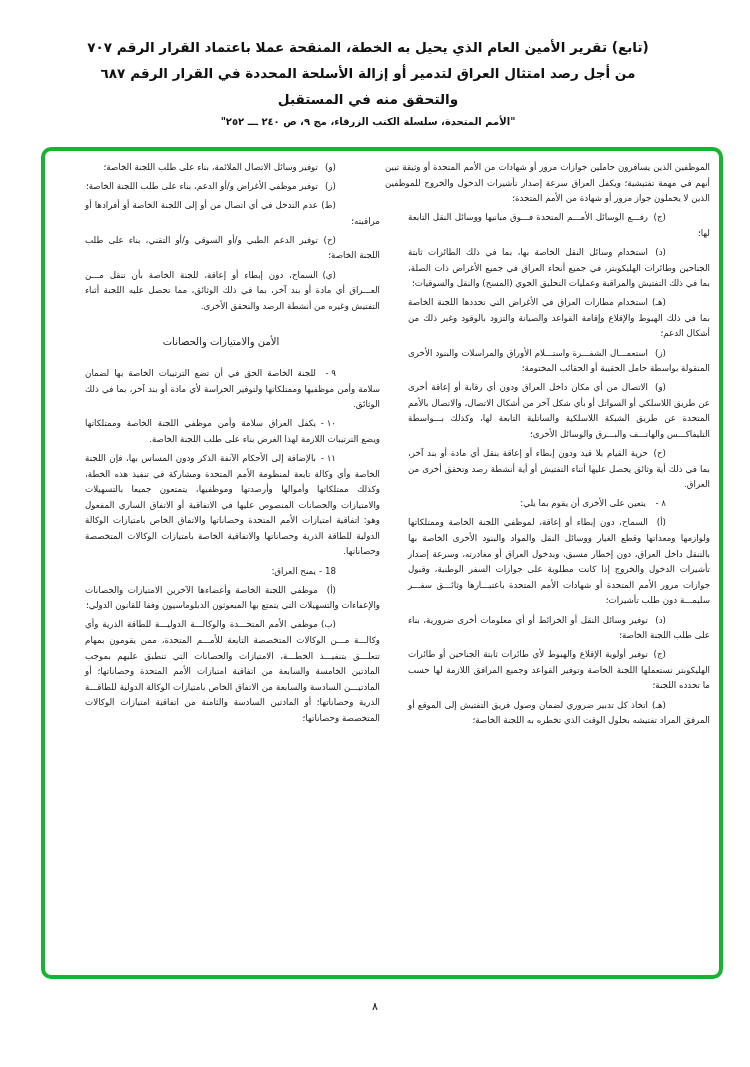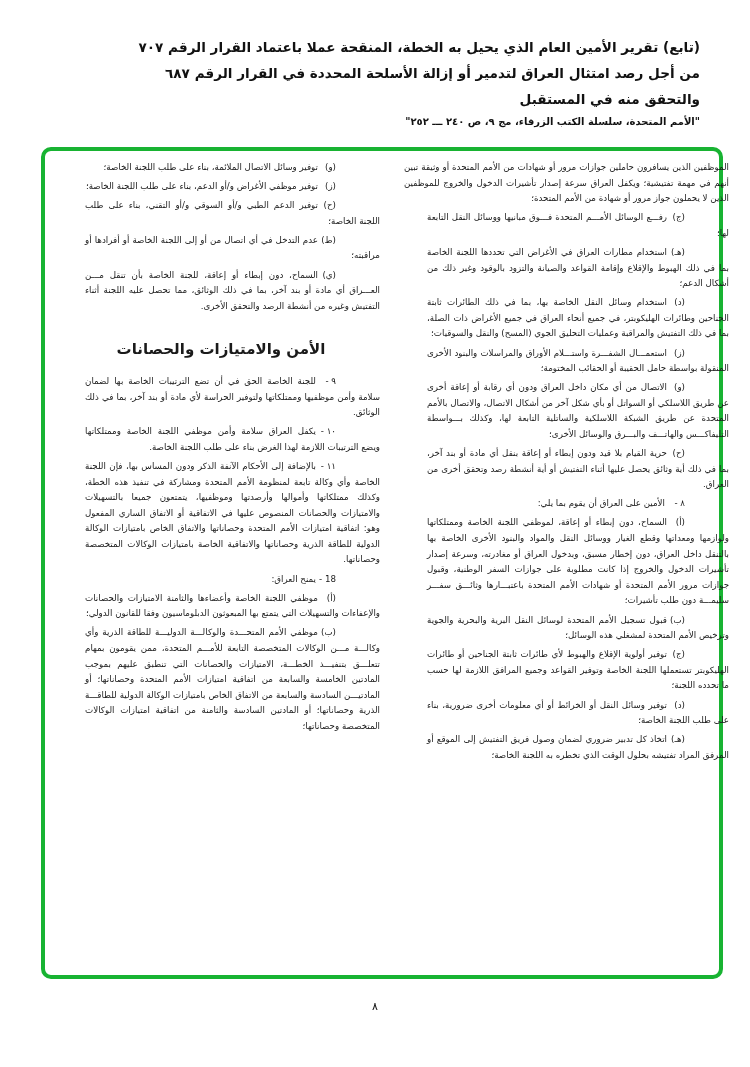--- a/index.html
+++ b/index.html
@@ -1,76 +1,75 @@
 <!DOCTYPE html>
 <html lang="ar" dir="rtl"><head>
   <meta charset="utf-8">
   <style>
     * { box-sizing: border-box; margin: 0; padding: 0; }
     html, body { width: 750px; height: 1067px; background: #ffffff; overflow: hidden; }
     body { position: relative; font-family: "DejaVu Sans", "Liberation Sans", sans-serif; color: #111; }
 
-    .header { position: absolute; top: 34px; left: 60px; width: 640px; direction: rtl; }
+    .header { position: absolute; top: 34px; left: 48px; width: 640px; text-align: center; direction: rtl; }
     .header .title-line { font-family: "DejaVu Sans", sans-serif; font-weight: bold; font-size: 13.6px; line-height: 26px; color: #111; white-space: nowrap; }
     .header .source { font-family: "DejaVu Sans", sans-serif; font-weight: bold; font-size: 10px; line-height: 16px; margin-top: 2px; color: #111; }
 
     .frame { position: absolute; left: 41px; top: 147px; width: 682px; height: 832px; border: 4px solid #18b332; border-radius: 10px; }
 
     .col { position: absolute; top: 160px; width: 320px; direction: rtl; text-align: justify; font-family: "DejaVu Sans", sans-serif; font-size: 8.7px; line-height: 15.6px; color: #1a1a1a; }
-    .col.right { left: 404px; width: 325px; }
+    .col.right { left: 385px; width: 325px; }
     .col.left { left: 62px; width: 318px; }
 
     .para { margin-bottom: 3.5px; text-align: justify; text-align-last: right; }
     .para .mark { display: inline-block; min-width: 40px; padding-right: 22px; }
     .para.first-indent { text-indent: 22px; margin-left: 23px; }
     .para.first-indent .mark { padding-right: 0; }
     .para .num { display: inline-block; min-width: 42px; }
 
-    .section-heading { text-align: center; font-weight: bold; font-size: 15px; margin: 28px 0 16px 0; text-align-last: center; }
+    .section-heading { text-align: center; font-weight: normal; font-size: 10px; margin: 20px 0 16px 0; text-align-last: center; }
 
     .page-number { position: absolute; top: 1000px; left: 0; width: 750px; text-align: center; font-size: 11px; color: #111; }
   </style>
 </head>
 <body>
 
 <div class="header">
   <div class="title-line">(تابع) تقرير الأمين العام الذي يحيل به الخطة، المنقحة عملا باعتماد القرار الرقم ٧٠٧</div>
   <div class="title-line">من أجل رصد امتثال العراق لتدمير أو إزالة الأسلحة المحددة في القرار الرقم ٦٨٧</div>
   <div class="title-line">والتحقق منه في المستقبل</div>
   <div class="source">"الأمم المتحدة، سلسلة الكتب الزرقاء، مج ٩، ص ٢٤٠ ـــ ٢٥٢"</div>
 </div>
 
 <div class="frame"></div>
 
 <div class="col right">
   <p class="para"><span>الموظفين الذين يسافرون حاملين جوازات مرور أو شهادات من الأمم المتحدة أو وثيقة تبين أنهم في مهمة تفتيشية؛ ويكفل العراق سرعة إصدار تأشيرات الدخول والخروج للموظفين الذين لا يحملون جواز مرور أو شهادة من الأمم المتحدة؛</span></p>
   <p class="para first-indent"><span class="mark">(ج)</span><span>رفـــع الوسائل الأمـــم المتحدة فـــوق مبانيها ووسائل النقل التابعة لها؛</span></p>
+  <p class="para first-indent"><span class="mark">(د)</span><span>استخدام وسائل النقل الخاصة بها، بما في ذلك الطائرات ثابتة الجناحين وطائرات الهليكوبتر، في جميع أنحاء العراق في جميع الأغراض ذات الصلة، بما في ذلك التفتيش والمراقبة وعمليات التحليق الجوي (المسح) والنقل والسوقيات؛</span></p>
   <p class="para first-indent"><span class="mark">(هـ)</span><span>استخدام مطارات العراق في الأغراض التي تحددها اللجنة الخاصة بما في ذلك الهبوط والإقلاع وإقامة القواعد والصيانة والتزود بالوقود وغير ذلك من أشكال الدعم؛</span></p>
-  <p class="para first-indent"><span class="mark">(د)</span><span>استخدام وسائل النقل الخاصة بها، بما في ذلك الطائرات ثابتة الجناحين وطائرات الهليكوبتر، في جميع أنحاء العراق في جميع الأغراض ذات الصلة، بما في ذلك التفتيش والمراقبة وعمليات التحليق الجوي (المسح) والنقل والسوقيات؛</span></p>
   <p class="para first-indent"><span class="mark">(ز)</span><span>استعمـــال الشفـــرة واستـــلام الأوراق والمراسلات والبنود الأخرى المنقولة بواسطة حامل الحقيبة أو الحقائب المختومة؛</span></p>
   <p class="para first-indent"><span class="mark">(و)</span><span>الاتصال من أي مكان داخل العراق ودون أي رقابة أو إعاقة أخرى عن طريق اللاسلكي أو السواتل أو بأي شكل آخر من أشكال الاتصال، والاتصال بالأمم المتحدة عن طريق الشبكة اللاسلكية والساتلية التابعة لها، وكذلك بـــواسطة التليفاكـــس والهاتـــف والبـــرق والوسائل الأخرى؛</span></p>
   <p class="para first-indent"><span class="mark">(ح)</span><span>حرية القيام بلا قيد ودون إبطاء أو إعاقة بنقل أي مادة أو بند آخر، بما في ذلك أية وثائق يحصل عليها أثناء التفتيش أو أية أنشطة رصد وتحقق أخرى من العراق.</span></p>
-  <p class="para first-indent"><span class="num">٨ -</span><span>الأمين على العراق أن يقوم بما يلي:</span></p>
+  <p class="para first-indent"><span class="num">٨ -</span><span>يتعين على الأخرى أن يقوم بما يلي:</span></p>
   <p class="para first-indent"><span class="mark">(أ)</span><span>السماح، دون إبطاء أو إعاقة، لموظفي اللجنة الخاصة وممتلكاتها ولوازمها ومعداتها وقطع الغيار ووسائل النقل والمواد والبنود الأخرى الخاصة بها بالتنقل داخل العراق، دون إخطار مسبق، وبدخول العراق أو مغادرته، وسرعة إصدار تأشيرات الدخول والخروج إذا كانت مطلوبة على جوازات السفر الوطنية، وقبول جوازات مرور الأمم المتحدة أو شهادات الأمم المتحدة باعتبـــارها وثائـــق سفـــر سليمـــة دون طلب تأشيرات؛</span></p>
-  <p class="para first-indent"><span class="mark">(ب)</span><span>قبول تسجيل الأمم المتحدة لوسائل النقل البرية والبحرية والجوية وترخيص الأمم المتحدة لمشغلي هذه الوسائل؛</span></p>
+  <p class="para first-indent"><span class="mark">(د)</span><span>توفير وسائل النقل أو الخرائط أو أي معلومات أخرى ضرورية، بناء على طلب اللجنة الخاصة؛</span></p>
   <p class="para first-indent"><span class="mark">(ج)</span><span>توفير أولوية الإقلاع والهبوط لأي طائرات ثابتة الجناحين أو طائرات الهليكوبتر تستعملها اللجنة الخاصة وتوفير القواعد وجميع المرافق اللازمة لها حسب ما تحدده اللجنة؛</span></p>
-  <p class="para first-indent"><span class="mark">(د)</span><span>توفير وسائل النقل أو الخرائط أو أي معلومات أخرى ضرورية، بناء على طلب اللجنة الخاصة؛</span></p>
   <p class="para first-indent"><span class="mark">(هـ)</span><span>اتخاذ كل تدبير ضروري لضمان وصول فريق التفتيش إلى الموقع أو المرفق المراد تفتيشه بحلول الوقت الذي تخطره به اللجنة الخاصة؛</span></p>
 </div>
 
 <div class="col left">
   <p class="para first-indent"><span class="mark">(و)</span><span>توفير وسائل الاتصال الملائمة، بناء على طلب اللجنة الخاصة؛</span></p>
   <p class="para first-indent"><span class="mark">(ز)</span><span>توفير موظفي الأغراض و/أو الدعم، بناء على طلب اللجنة الخاصة؛</span></p>
+  <p class="para first-indent"><span class="mark">(ط)</span><span>عدم التدخل في أي اتصال من أو إلى اللجنة الخاصة أو أفرادها أو مراقبته؛</span></p>
   <p class="para first-indent"><span class="mark">(ح)</span><span>توفير الدعم الطبي و/أو السوقي و/أو التقني، بناء على طلب اللجنة الخاصة؛</span></p>
-  <p class="para first-indent"><span class="mark">(ط)</span><span>عدم التدخل في أي اتصال من أو إلى اللجنة الخاصة أو أفرادها أو مراقبته؛</span></p>
   <p class="para first-indent"><span class="mark">(ي)</span><span>السماح، دون إبطاء أو إعاقة، للجنة الخاصة بأن تنقل مـــن العـــراق أي مادة أو بند آخر، بما في ذلك الوثائق، مما تحصل عليه اللجنة أثناء التفتيش وغيره من أنشطة الرصد والتحقق الأخرى.</span></p>
 
   <h3 class="section-heading">الأمن والامتيازات والحصانات</h3>
 
   <p class="para first-indent"><span class="num">٩ -</span><span>للجنة الخاصة الحق في أن تضع الترتيبات الخاصة بها لضمان سلامة وأمن موظفيها وممتلكاتها ولتوفير الحراسة لأي مادة أو بند آخر، بما في ذلك الوثائق.</span></p>
   <p class="para first-indent"><span class="num">١٠ -</span><span>يكفل العراق سلامة وأمن موظفي اللجنة الخاصة وممتلكاتها ويضع الترتيبات اللازمة لهذا الغرض بناء على طلب اللجنة الخاصة.</span></p>
   <p class="para first-indent"><span class="num">١١ -</span><span>بالإضافة إلى الأحكام الآنفة الذكر ودون المساس بها، فإن اللجنة الخاصة وأي وكالة تابعة لمنظومة الأمم المتحدة ومشاركة في تنفيذ هذه الخطة، وكذلك ممتلكاتها وأموالها وأرصدتها وموظفيها، يتمتعون جميعا بالتسهيلات والامتيازات والحصانات المنصوص عليها في الاتفاقية أو الاتفاق الساري المفعول وهو: اتفاقية امتيازات الأمم المتحدة وحصاناتها والاتفاق الخاص بامتيازات الوكالة الدولية للطاقة الذرية وحصاناتها والاتفاقية الخاصة بامتيازات الوكالات المتخصصة وحصاناتها.</span></p>
   <p class="para first-indent"><span class="num">18 -</span><span>يمنح العراق:</span></p>
-  <p class="para first-indent"><span class="mark">(أ)</span><span>موظفي اللجنة الخاصة وأعضاءها والثامنة الامتيازات والحصانات والإعفاءات والتسهيلات التي يتمتع بها المبعوثون الدبلوماسيون وفقا للقانون الدولي؛</span></p>
+  <p class="para first-indent"><span class="mark">(أ)</span><span>موظفي اللجنة الخاصة وأعضاءها الآخرين الامتيازات والحصانات والإعفاءات والتسهيلات التي يتمتع بها المبعوثون الدبلوماسيون وفقا للقانون الدولي؛</span></p>
   <p class="para first-indent"><span class="mark">(ب)</span><span>موظفي الأمم المتحـــدة والوكالـــة الدوليـــة للطاقة الذرية وأي وكالـــة مـــن الوكالات المتخصصة التابعة للأمـــم المتحدة، ممن يقومون بمهام تتعلـــق بتنفيـــذ الخطـــة، الامتيازات والحصانات التي تنطبق عليهم بموجب المادتين الخامسة والسابعة من اتفاقية امتيازات الأمم المتحدة وحصاناتها؛ أو المادتيـــن السادسة والسابعة من الاتفاق الخاص بامتيازات الوكالة الدولية للطاقـــة الذرية وحصاناتها؛ أو المادتين السادسة والثامنة من اتفاقية امتيازات الوكالات المتخصصة وحصاناتها؛</span></p>
 </div>
 
 <div class="page-number">٨</div>
 
 </body></html>

